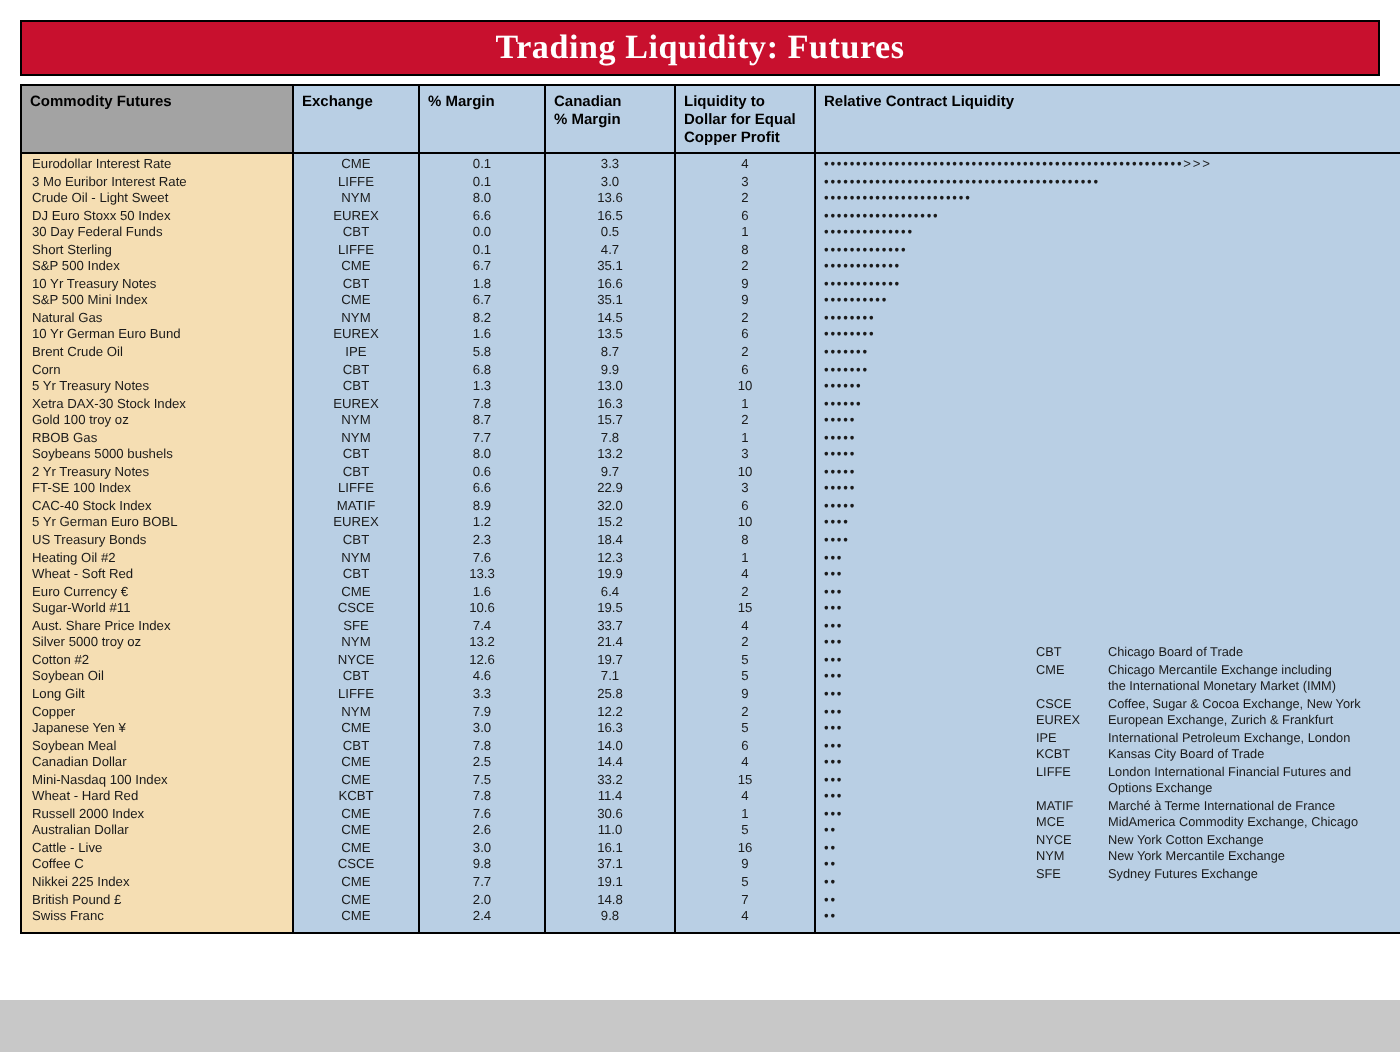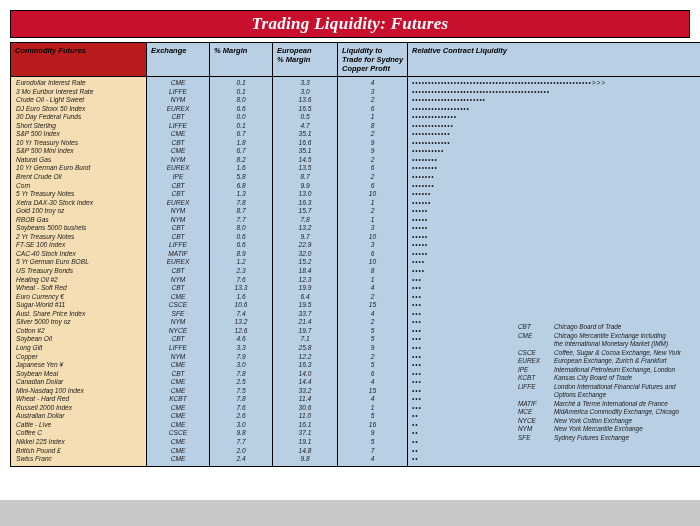--- a/index.html
+++ b/index.html
@@ -8,21 +8,20 @@
     background:#c8c8c8;
     font-family:"Liberation Sans",sans-serif;
     overflow:hidden;
   }
   .page{
     position:relative;
     width:700px;height:500px;
     background:#ffffff;
     box-sizing:border-box;
     padding:10px 10px 0 10px;
-    font-style:italic;
   }
   .title-bar{
     background:#c8102e;
     border:1px solid #000;
     height:26px;
     display:flex;align-items:center;justify-content:center;
   }
   .title-bar .title{
     color:#ffffff;
     font-family:"Liberation Serif",serif;
@@ -35,21 +34,21 @@
     width:680px;
     table-layout:fixed;
     margin-top:4px;
   }
   table.grid td,table.grid th{
     border:1px solid #000;
     padding:0;
     vertical-align:top;
   }
   .hdr{
-    background:#b91c1c;
+    background:#a3a3a3;
     font-size:7.5px;
     font-weight:bold;
     color:#000;
     height:30px;
     text-align:left;
     padding:3px 3px 0 4px !important;
     line-height:9px;
   }
   .hdr.blue{background:#b9cfe4;}
   .col-name{width:128px;}
@@ -98,26 +97,26 @@
     <div class="title">Trading Liquidity: Futures</div>
   </div>
 
   <table class="grid">
     <tbody>
         <tr>
       <th class="hdr col-name">Commodity Futures</th>
       <th class="hdr blue col-exch">Exchange</th>
       <th class="hdr blue col-marg">% Margin</th>
       <th class="hdr blue col-eff">
-        <div>European</div>
+        <div>Canadian</div>
         <div>% Margin</div>
       </th>
       <th class="hdr blue col-cont">
         <div>Liquidity to</div>
-        <div>Trade for Sydney</div>
+        <div>Dollar for Equal</div>
         <div>Copper Profit</div>
       </th>
       <th class="hdr blue col-liq">Relative Contract Liquidity</th>
     </tr>
     <tr>
       <td class="body-cell names">
         <ul class="rows" id="col-name">
               <li>Eurodollar Interest Rate</li>
               <li>3 Mo Euribor Interest Rate</li>
               <li>Crude Oil - Light Sweet</li>

